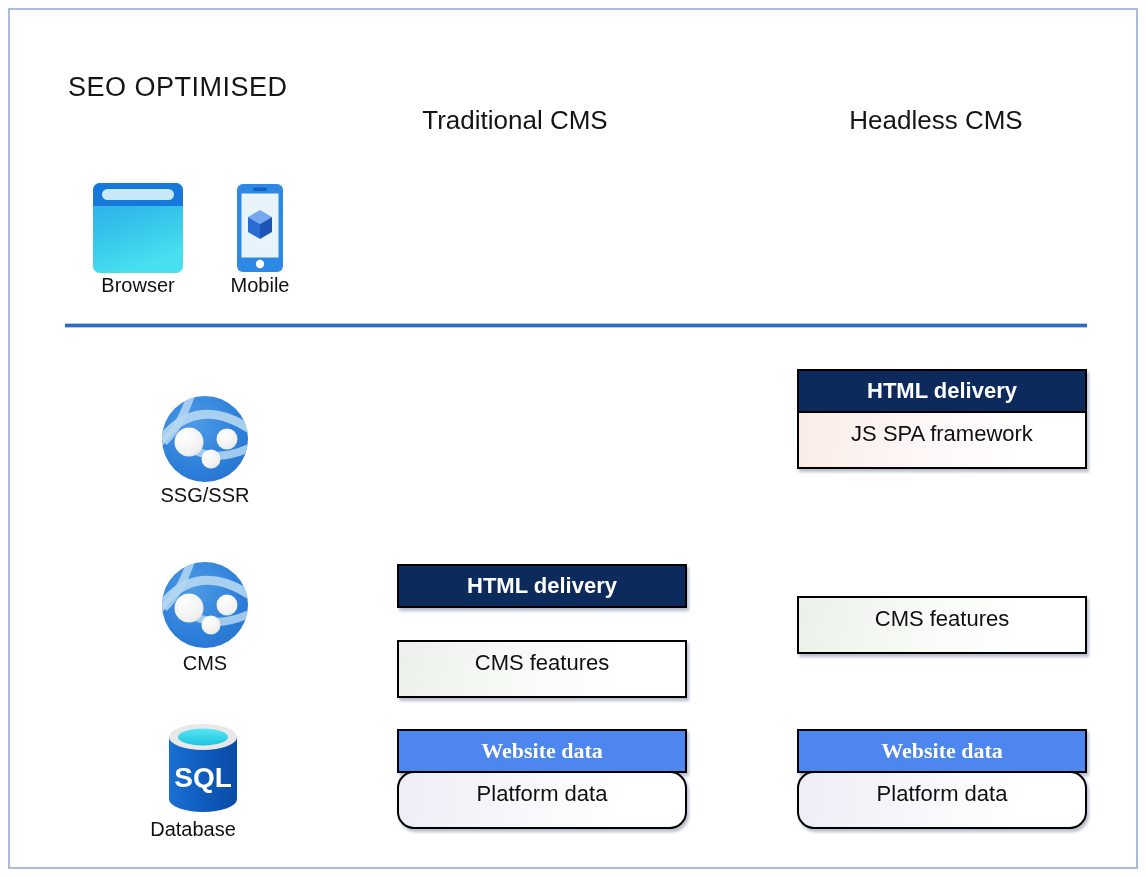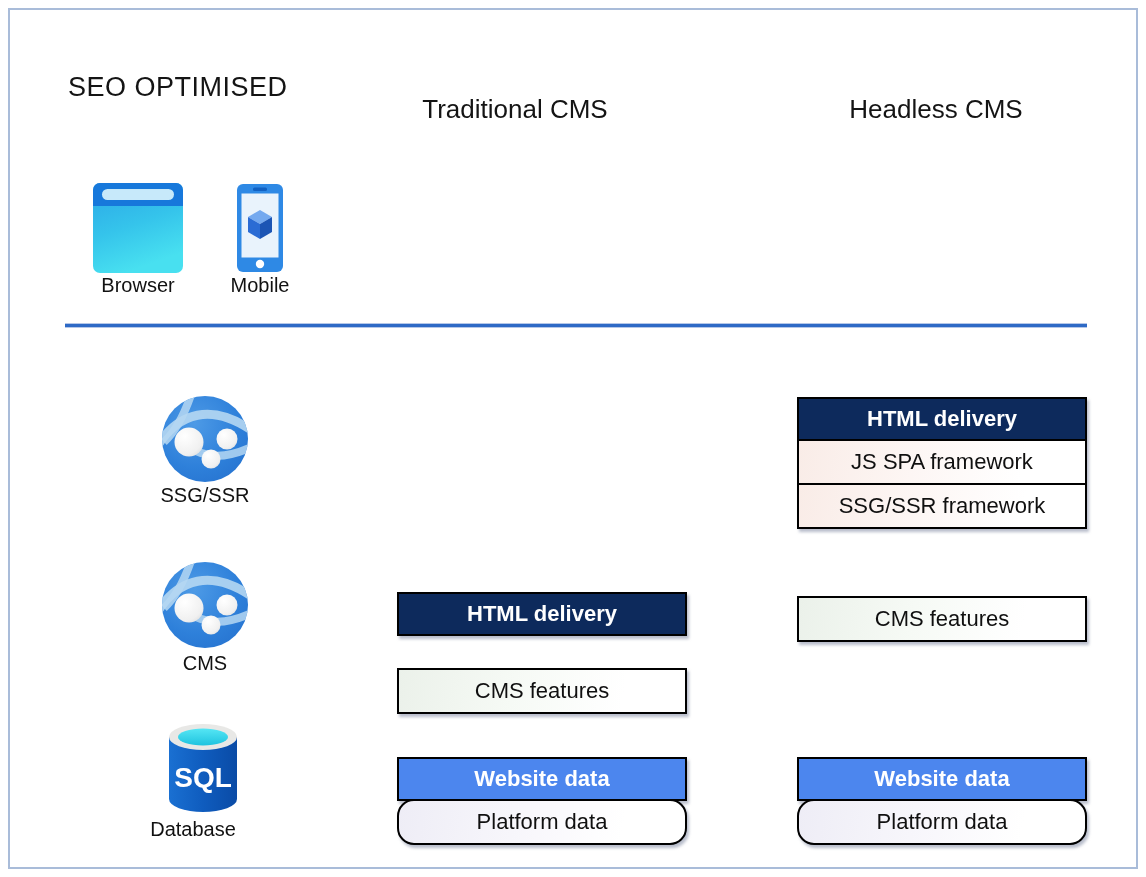--- a/index.html
+++ b/index.html
@@ -8,43 +8,43 @@
     font-family:"Liberation Sans", sans-serif;color:#111;overflow:hidden;
   }
   .page-frame{
     position:absolute;inset:8px;border:2px solid #A9BCD9;background:#fff;
   }
   .abs{position:absolute;}
   .diagram-title{
     left:68px;top:72px;font-size:27px;letter-spacing:.5px;color:#141414;
   }
   .col-header{
-    top:94px;width:292px;text-align:center;font-size:26px;color:#141414;
+    top:105px;width:292px;text-align:center;font-size:26px;color:#141414;
   }
   .col-header.traditional{left:369px;}
   .col-header.headless{left:790px;}
   .icon-label{
     text-align:center;font-size:20px;color:#111;
   }
   .divider{
     left:65px;top:324px;width:1022px;height:3px;background:#2E6AC6;
     box-shadow:0 -1px 0 rgba(120,153,214,.55), 0 1px 0 rgba(120,153,214,.55);
   }
   .stack{
     width:290px;filter:drop-shadow(2.5px 3px 1.5px rgba(125,135,160,.55));
   }
   .stack .hdr{
     box-sizing:border-box;height:44px;line-height:40px;border:2px solid #000;
-    text-align:center;font-size:22px;font-weight:bold;margin-top:28px;
+    text-align:center;font-size:22px;font-weight:bold;
   }
   .stack .hdr.navy{background:#0D2A5C;color:#ffffff;}
   .stack .hdr.light-blue{background:#C4D8F6;color:#0b1b33;}
-  .stack .hdr.blue{background:#4C86EE;color:#ffffff;}
+  .stack .hdr.blue{background:#4C86EE;color:#ffffff;font-family:Liberation Serif, serif;}
   .stack .row{
-    box-sizing:border-box;height:46px;line-height:42px;border:2px solid #000;
+    box-sizing:border-box;height:58px;line-height:42px;border:2px solid #000;
     margin-top:-2px;text-align:center;font-size:22px;color:#101010;background:#fff;
   }
   .stack .row.tint-warm{background:linear-gradient(100deg,#f9ece7 0%,#fdf6f4 40%,#ffffff 78%);}
   .stack .row.tint-green{background:linear-gradient(100deg,#ebf1ea 0%,#f6faf5 40%,#ffffff 78%);margin-top:32px;}
   .stack .row.tint-lav{background:linear-gradient(100deg,#eeedf6 0%,#f7f6fb 40%,#ffffff 78%);border-radius:17px;}
 </style>
 </head>
 <body>
 
 <svg width="0" height="0" style="position:absolute" aria-hidden="true">
@@ -136,21 +136,20 @@
   <path d="M6,15 L6,77 A34,13 0 0 0 74,77 L74,15 Z" fill="url(#sqlBody)"></path>
   <ellipse cx="40" cy="15" rx="34" ry="13" fill="#E8E8E6"></ellipse>
   <ellipse cx="40" cy="15" rx="25" ry="8.5" fill="url(#sqlCyan)"></ellipse>
   <text x="40" y="65" text-anchor="middle" font-size="28" font-weight="bold" fill="#FFFFFF" font-family="Liberation Sans, sans-serif">SQL</text>
 </svg>
 <div class="abs icon-label" style="left:132px;top:818px;width:122px">Database</div>
 
 <div class="abs stack" style="left:797px;top:369px">
   <div class="hdr navy">HTML delivery</div>
   <div class="row tint-warm">JS SPA framework</div>
-  <div class="row tint-warm">SSG/SSR framework</div>
 </div>
 
 <div class="abs stack" style="left:397px;top:564px">
   <div class="hdr navy">HTML delivery</div>
   <div class="row tint-green">CMS features</div>
 </div>
 
 <div class="abs stack" style="left:797px;top:564px">
   <div class="row tint-green">CMS features</div>
 </div>

